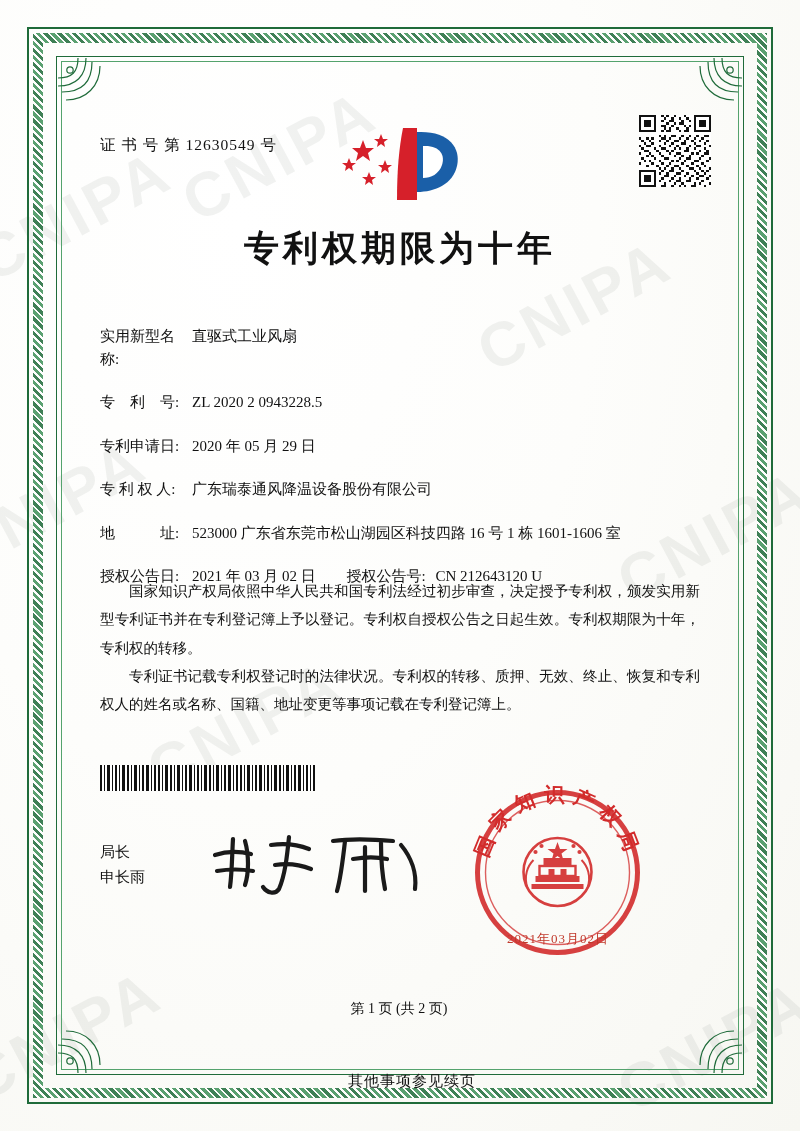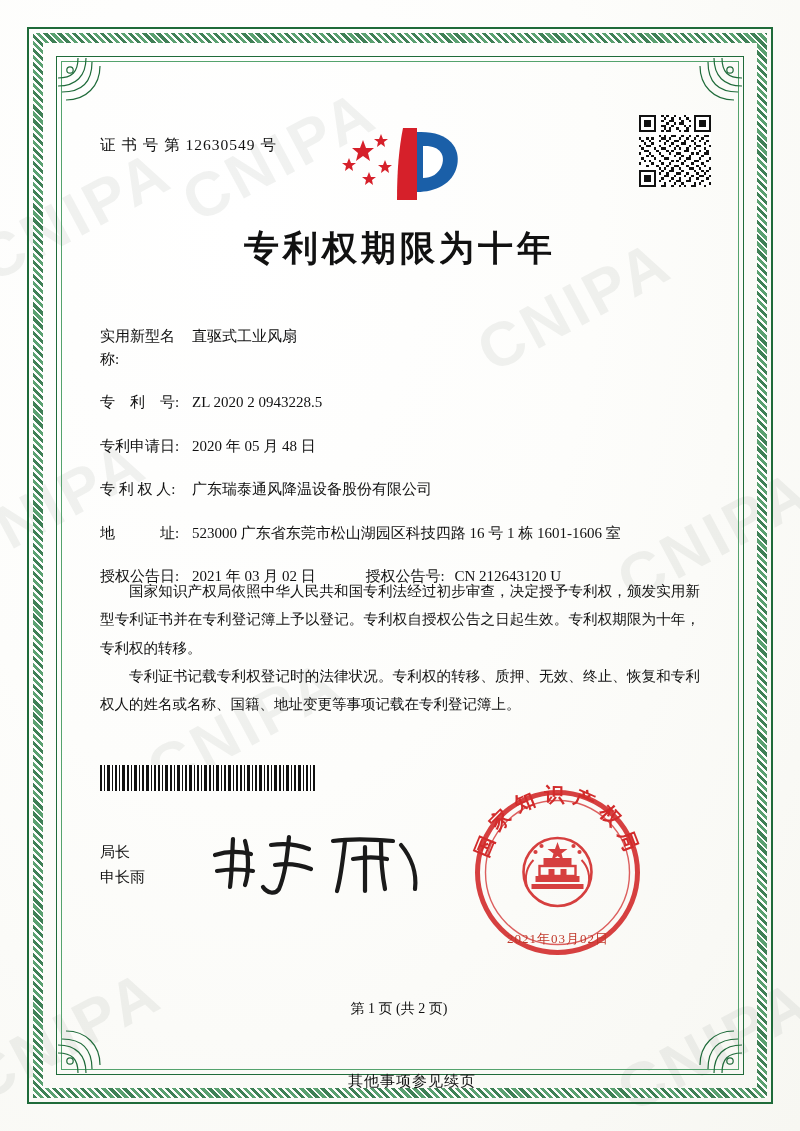--- a/index.html
+++ b/index.html
@@ -84,21 +84,21 @@
     font-size:35px;font-weight:bold;letter-spacing:4px;
     color:#111;
     font-family:"Liberation Serif", serif;
   }
 
   .fields{position:absolute;left:25px;top:250px;width:600px;font-size:15px;color:#111;}
   .row{display:flex;margin-bottom:21px;line-height:1.5;}
   .lbl{width:92px;flex:none;letter-spacing:0px;}
   .val{flex:1;}
   .row.pub{margin-bottom:0;}
-  .pub .seg2{margin-left:46px;text-align:center;}
+  .pub .seg2{margin-left:27px;text-align:center;}
 
   .para{
     position:absolute;left:25px;top:502px;width:600px;
     font-size:14.5px;line-height:1.95;color:#111;text-align:justify;
   }
   .para p{margin:0;text-indent:2em;}
 
   
   .barcode{position:absolute;left:25px;top:690px;height:26px;width:215px;}
 
@@ -413,21 +413,21 @@
       <div class="row">
         <div class="lbl">实用新型名称:</div>
         <div class="val">直驱式工业风扇</div>
       </div>
       <div class="row">
         <div class="lbl">专　利　号:</div>
         <div class="val">ZL 2020 2 0943228.5</div>
       </div>
       <div class="row">
         <div class="lbl">专利申请日:</div>
-        <div class="val">2020 年 05 月 48 日</div>
+        <div class="val">2020 年 05 月 29 日</div>
       </div>
       <div class="row">
         <div class="lbl">专 利 权 人:</div>
         <div class="val">广东瑞泰通风降温设备股份有限公司</div>
       </div>
       <div class="row">
         <div class="lbl">地　　　址:</div>
         <div class="val">523000 广东省东莞市松山湖园区科技四路 16 号 1 栋 1601-1606 室</div>
       </div>
       <div class="row pub">

